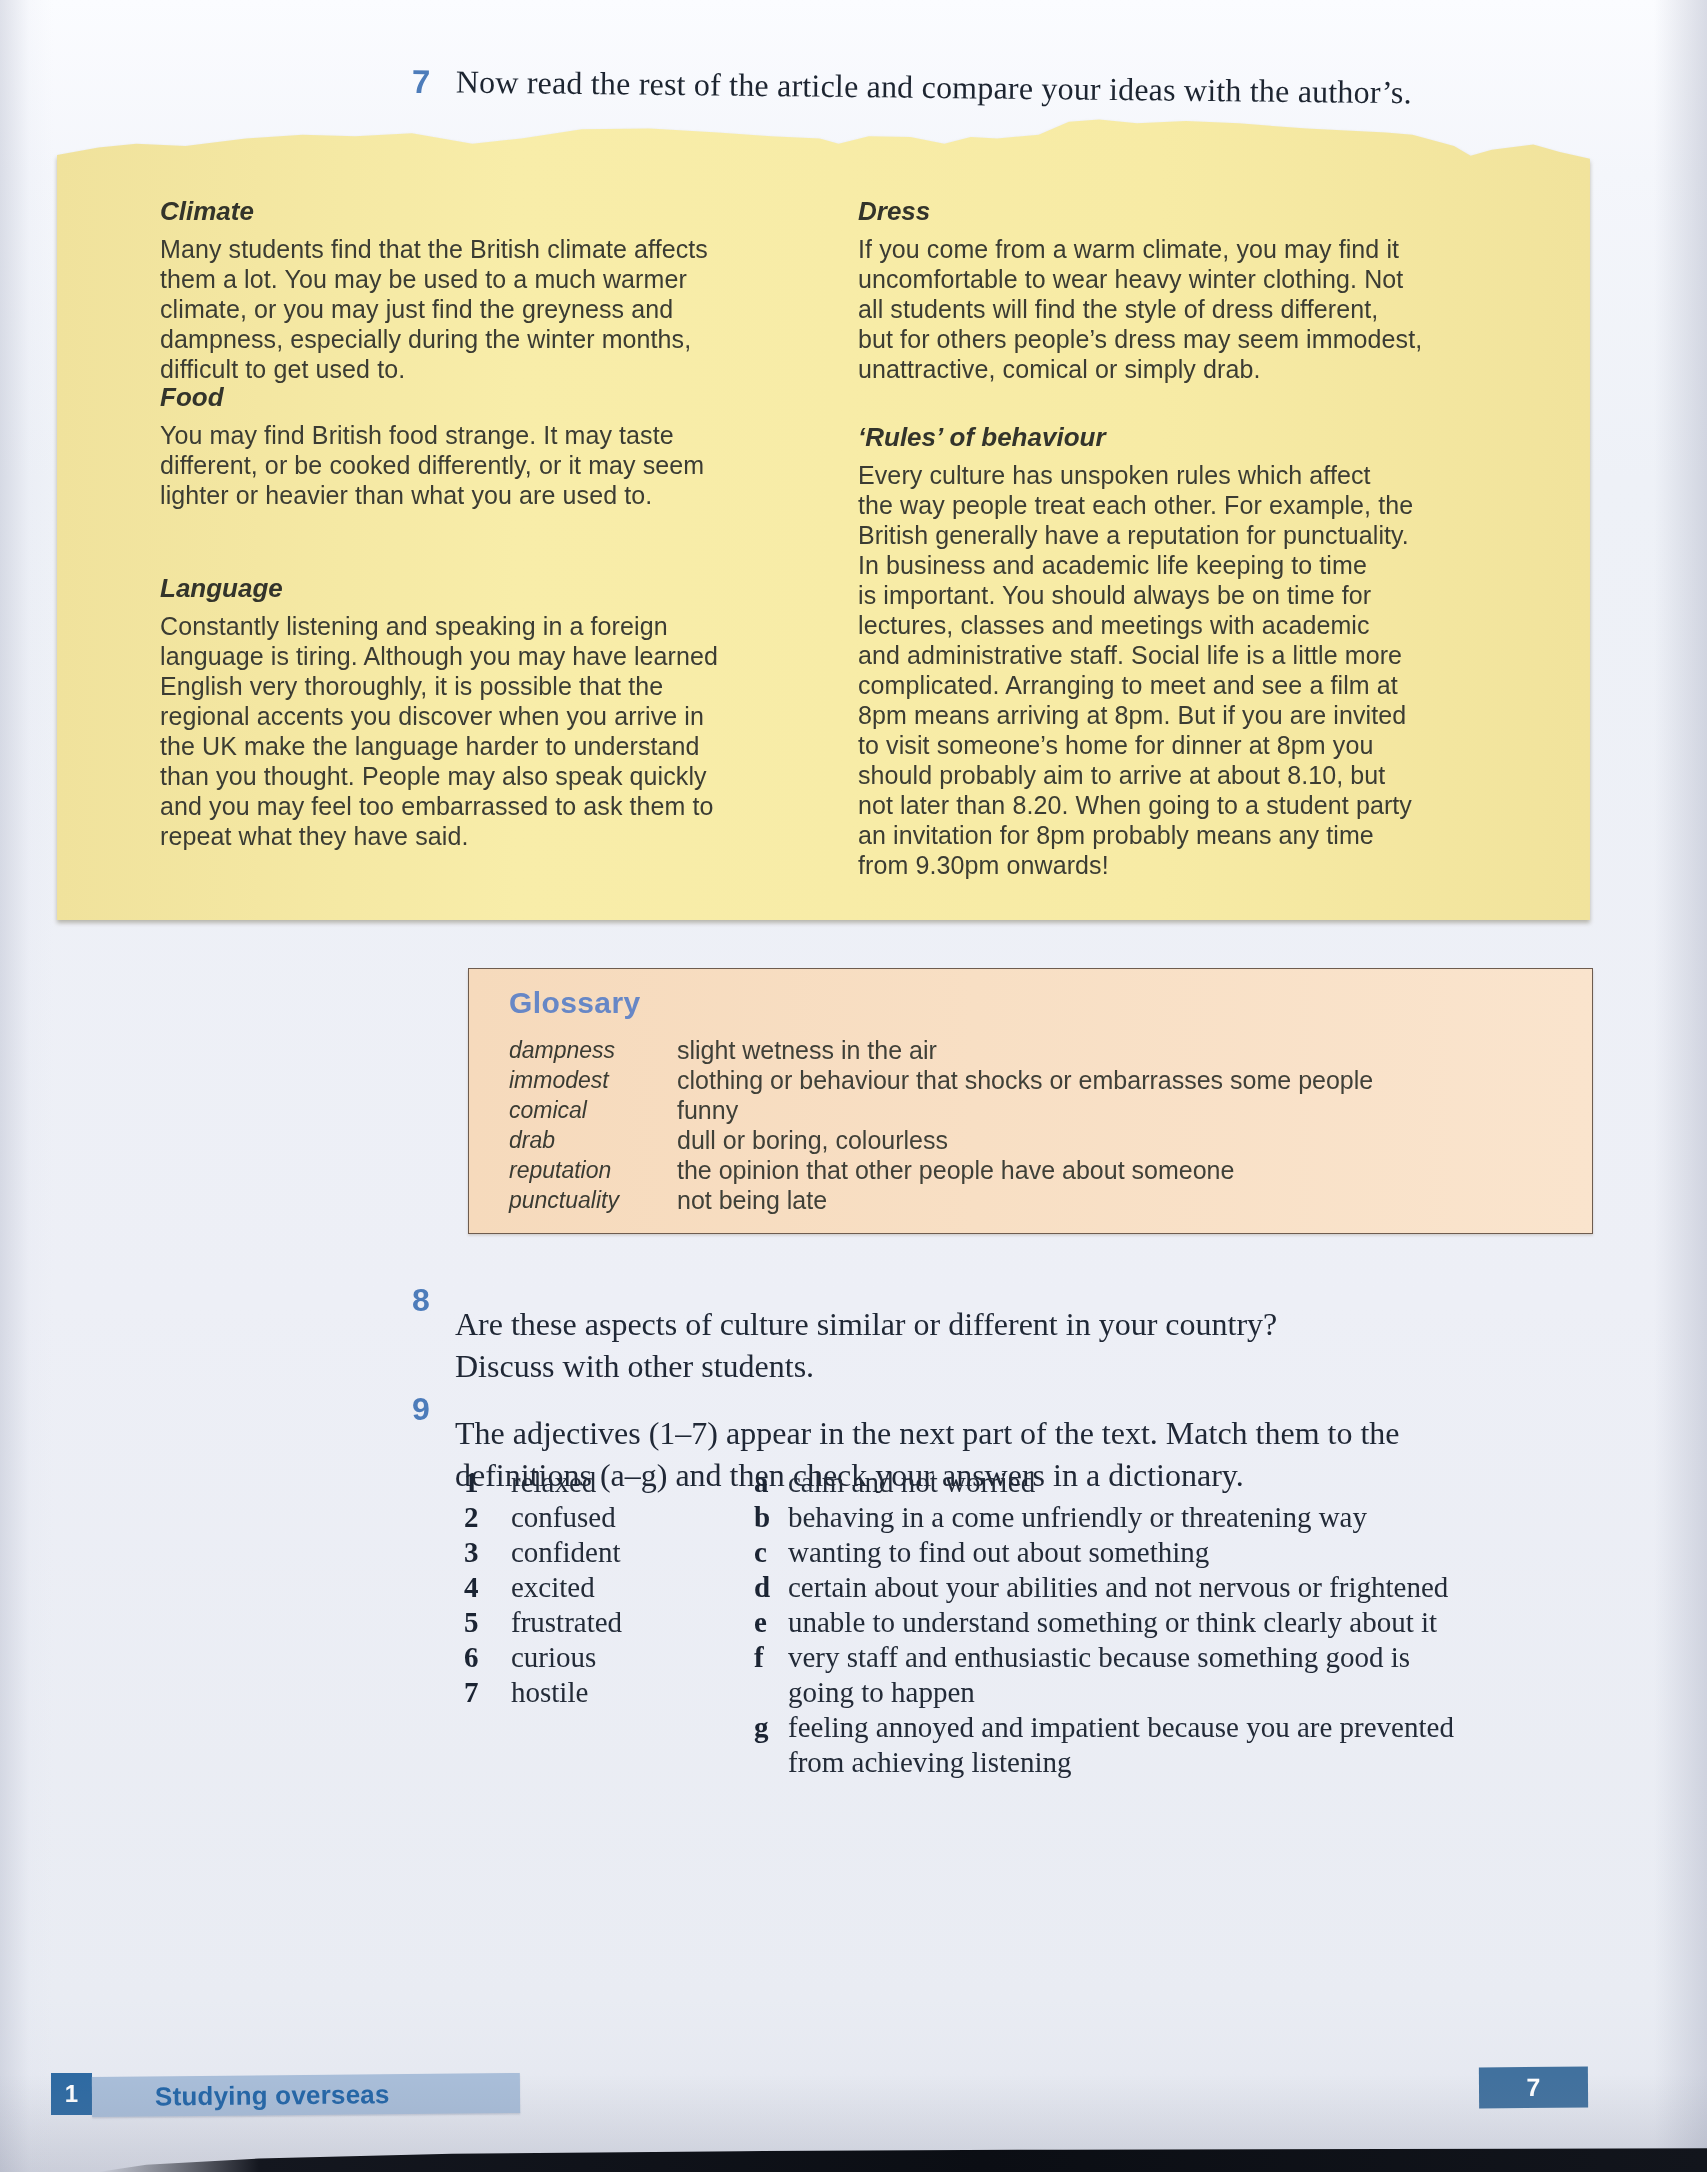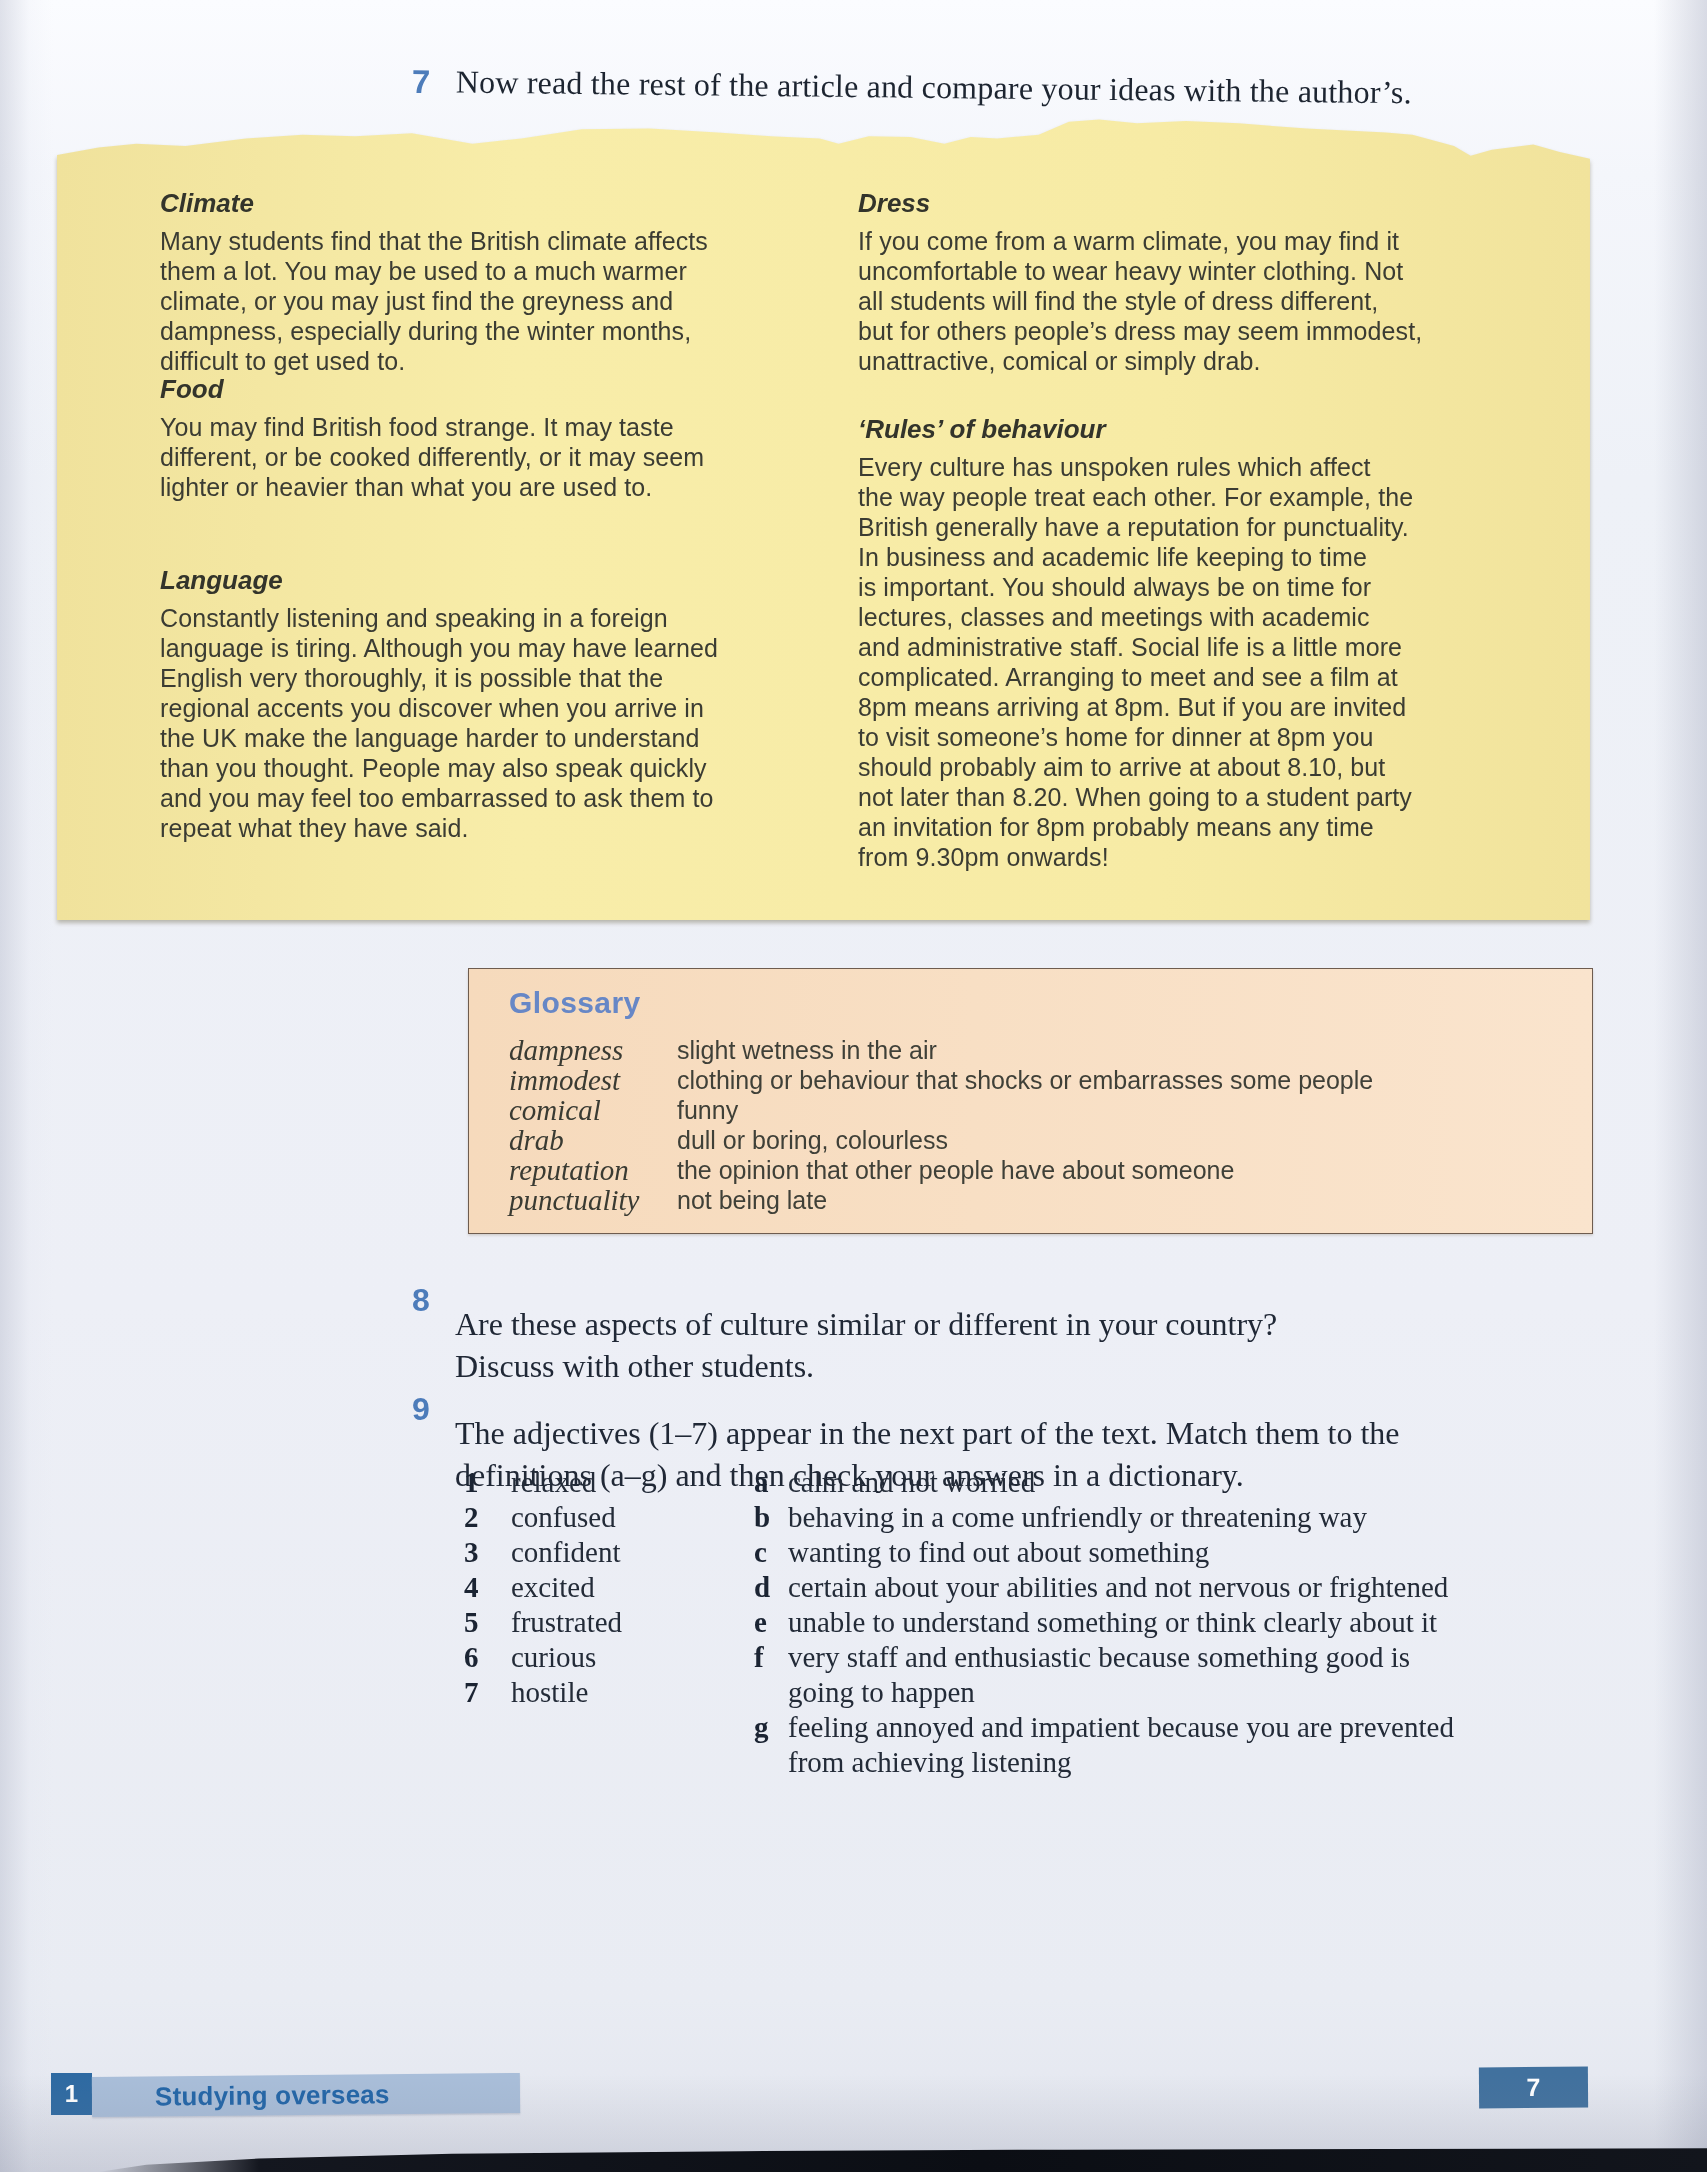--- a/index.html
+++ b/index.html
@@ -21,32 +21,32 @@
   
   .instr{position:absolute;display:flex;font-family:"Liberation Serif",serif;color:#1d2531;}
   .instr .num{font-family:"Liberation Sans",sans-serif;font-weight:bold;color:#4d7cba;}
   .instr7{left:412px;top:63px;transform:rotate(.65deg);transform-origin:left top;}
   .instr7 .num{font-size:33px;width:44px;}
   .instr7 .itext{font-size:32px;letter-spacing:0.2px;}
 
   
   .article-svg{position:absolute;left:57px;top:112px;filter:drop-shadow(0 3.8px 2.3px rgba(115,108,82,.45));}
   .acol{position:absolute;z-index:2;}
-  .acol h3{margin:4px 0 6px 0;font-size:26px;font-style:italic;font-weight:bold;color:#33342b;line-height:33px;}
+  .acol h3{margin:12px 0 6px 0;font-size:26px;font-style:italic;font-weight:bold;color:#33342b;line-height:33px;}
   .acol p{margin:0;font-size:25px;line-height:30px;color:#3b3c33;white-space:pre-line;letter-spacing:0.1px;}
   .sec{position:absolute;width:710px;}
 
   
   .glossary{position:absolute;left:468px;top:968px;width:1125px;height:266px;
     background:linear-gradient(90deg,#f6dabc 0%,#f8dfc4 45%,#fae4cd 100%);
     border:1.5px solid #6e5c4f;box-sizing:border-box;box-shadow:0 2.3px 2.3px rgba(120,100,80,.25);}
   .glossary .gtitle{position:absolute;left:40px;top:16.6px;font-size:30px;font-weight:bold;color:#6787c6;letter-spacing:0.4px;}
   .glossary .entries{position:absolute;left:40px;top:66px;right:23px;}
   .grow{display:flex;line-height:30px;}
-  .grow .term{width:168px;font-style:italic;font-size:29px;color:#3a3b33;flex:none;font-family:Liberation Serif, serif;}
+  .grow .term{width:168px;font-style:italic;font-size:23px;color:#3a3b33;flex:none;}
   .grow .def{font-size:25px;color:#3f4038;}
 
   
   .ex{position:absolute;display:flex;font-family:"Liberation Serif",serif;}
   .ex .num{font-family:"Liberation Sans",sans-serif;font-weight:bold;font-size:32px;color:#4d7cba;width:43px;flex:none;line-height:42px;}
   .ex .etext{font-size:32px;line-height:42px;color:#202836;white-space:pre-line;margin-top:24px;}
 
   
   .mlist{position:absolute;margin:0;padding:0;list-style:none;font-family:"Liberation Serif",serif;color:#232b38;}
   .mlist li{display:flex;line-height:35px;font-size:29px;}

